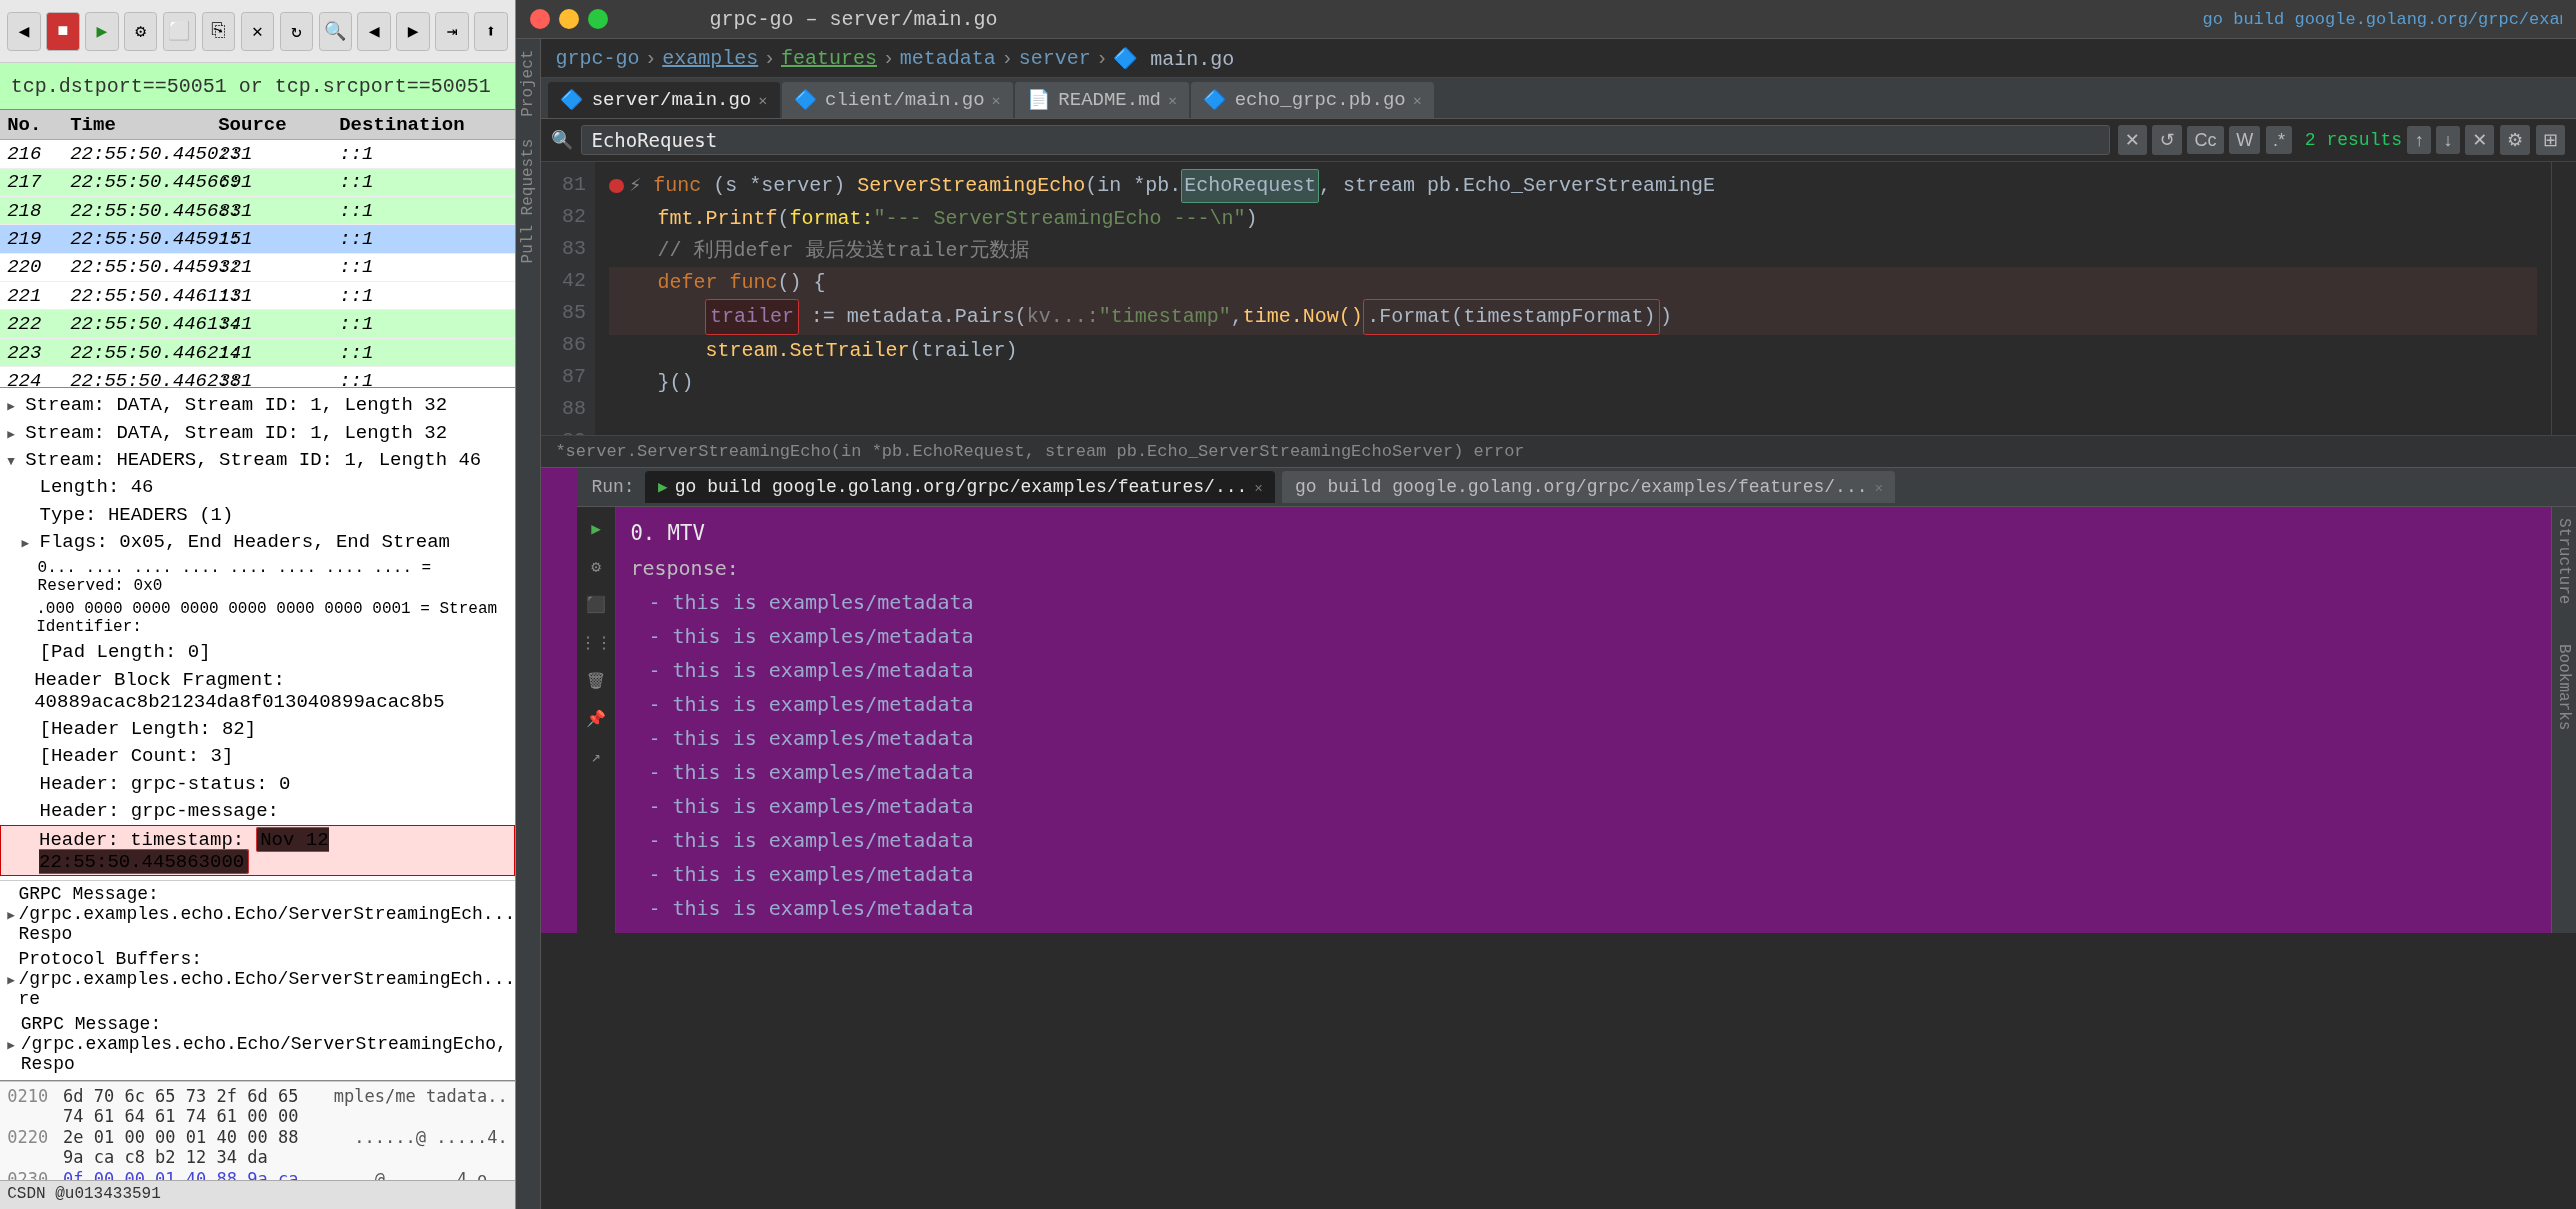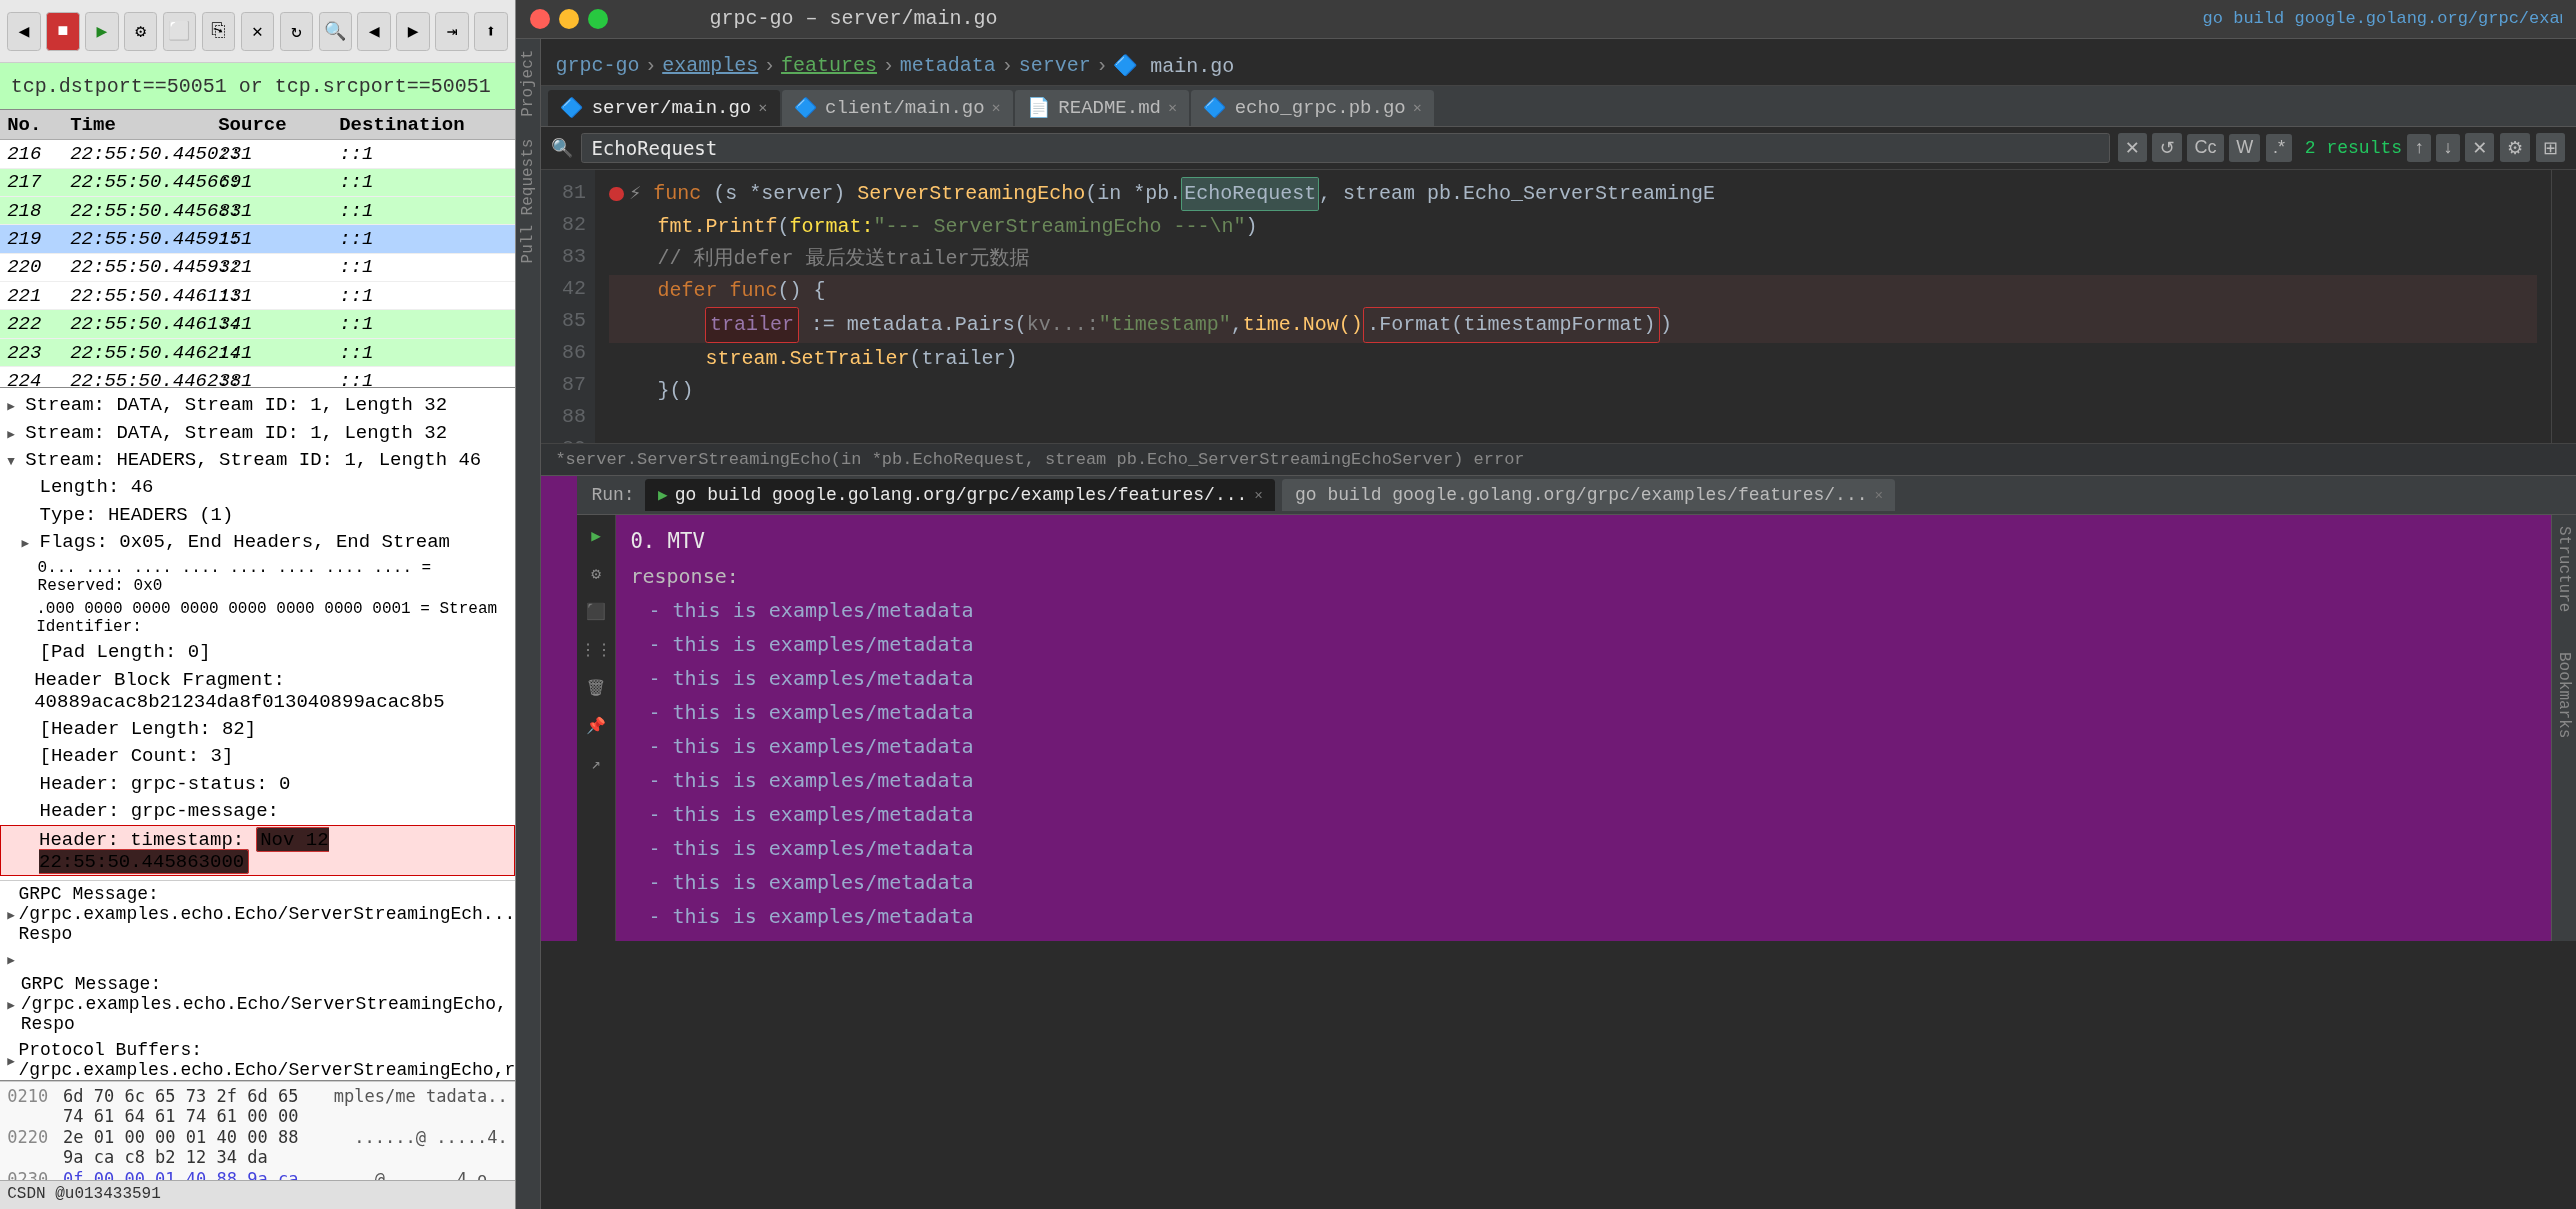--- a/index.html
+++ b/index.html
@@ -685,20 +685,21 @@
         </div>
       </div>
 
     <div style="border-top:0.9px solid #ccc; margin-top:3.6px;">
       <div class="detail-row" style="font-size:18px;">
         <span class="expand-arrow closed"></span>
         <span>GRPC Message: /grpc.examples.echo.Echo/ServerStreamingEch... Respo</span>
       </div>
       <div class="detail-row" style="font-size:18px;">
         <span class="expand-arrow closed"></span>
+        <span>Protocol Buffers: /grpc.examples.echo.Echo/ServerStreamingEch... re</span>
       </div>
       <div class="detail-row" style="font-size:18px;">
         <span class="expand-arrow closed"></span>
         <span>GRPC Message: /grpc.examples.echo.Echo/ServerStreamingEcho, Respo</span>
       </div>
       <div class="detail-row" style="font-size:18px;">
         <span class="expand-arrow closed"></span>
         <span>Protocol Buffers: /grpc.examples.echo.Echo/ServerStreamingEcho,re</span>
       </div>
     </div>
@@ -740,21 +741,21 @@
       <div class="win-btn minimize"></div>
       <div class="win-btn maximize"></div>
     </div>
     <span class="ide-title-text">grpc-go – server/main.go</span>
 
     <div style="color:#5a9fd4;font-size:17px;white-space:nowrap;overflow:hidden;max-width:359px;">
       go build google.golang.org/grpc/examples/fe...
     </div>
   </div>
 
-  <div style="margin-left:25px;display:flex;flex-direction:column;height:calc(100% - 39px);margin-top:8px;">
+  <div style="margin-left:25px;display:flex;flex-direction:column;height:calc(100% - 39px);">
 
     <div class="breadcrumb-bar">
       <span class="breadcrumb-item">grpc-go</span>
       <span class="breadcrumb-sep">›</span>
       <span class="breadcrumb-item" style="text-decoration:underline;">examples</span>
       <span class="breadcrumb-sep">›</span>
       <span class="breadcrumb-item" style="text-decoration:underline;color:#5aaa5a;">features</span>
       <span class="breadcrumb-sep">›</span>
       <span class="breadcrumb-item">metadata</span>
       <span class="breadcrumb-sep">›</span>

